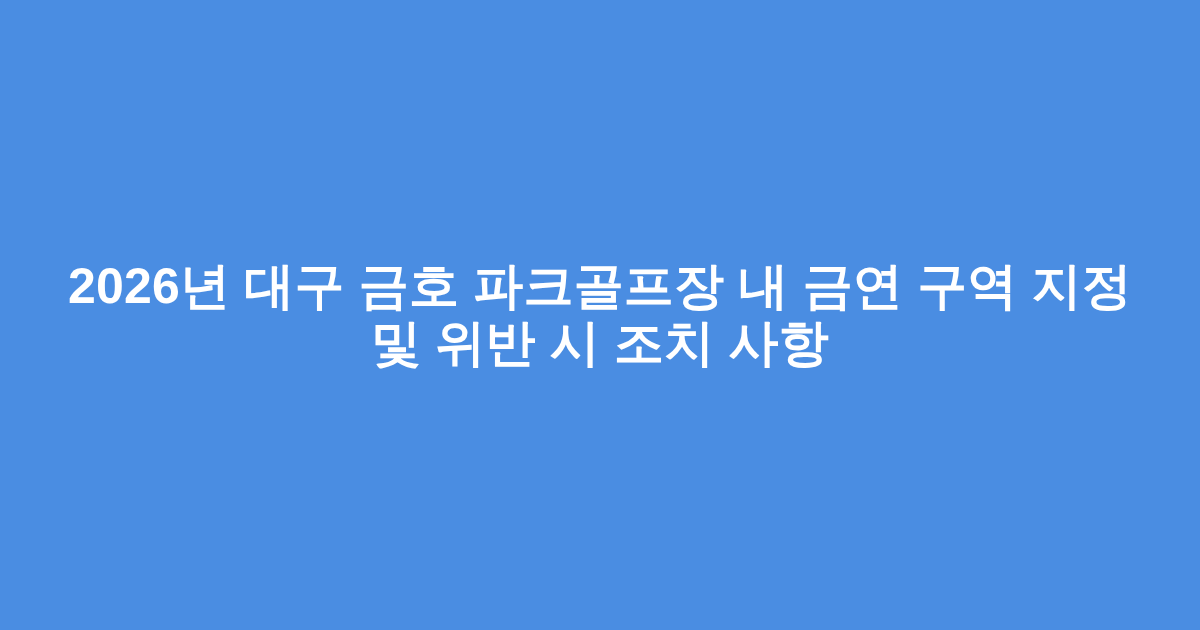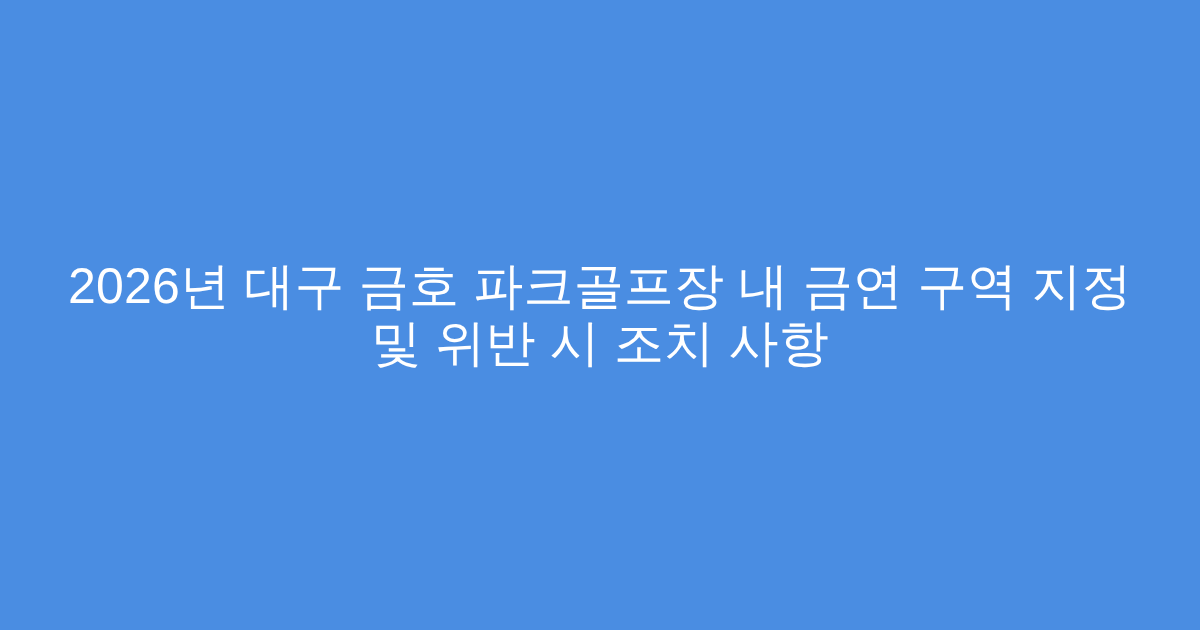--- a/index.html
+++ b/index.html
@@ -32,21 +32,21 @@
     padding: 0;
     text-align: center;
   }
 
   #card-title {
     margin: 12px;
     padding: 0;
     color: #ffffff;
     font-family: "Liberation Sans", "DejaVu Sans", sans-serif;
     font-size: 50px;
-    font-weight: 400;
+    font-weight: 700;
     line-height: 57px;
     letter-spacing: 0.2px;
     word-break: keep-all;
     white-space: normal;
     text-rendering: geometricPrecision;
   }
 </style>
 </head>
 <body>
 

